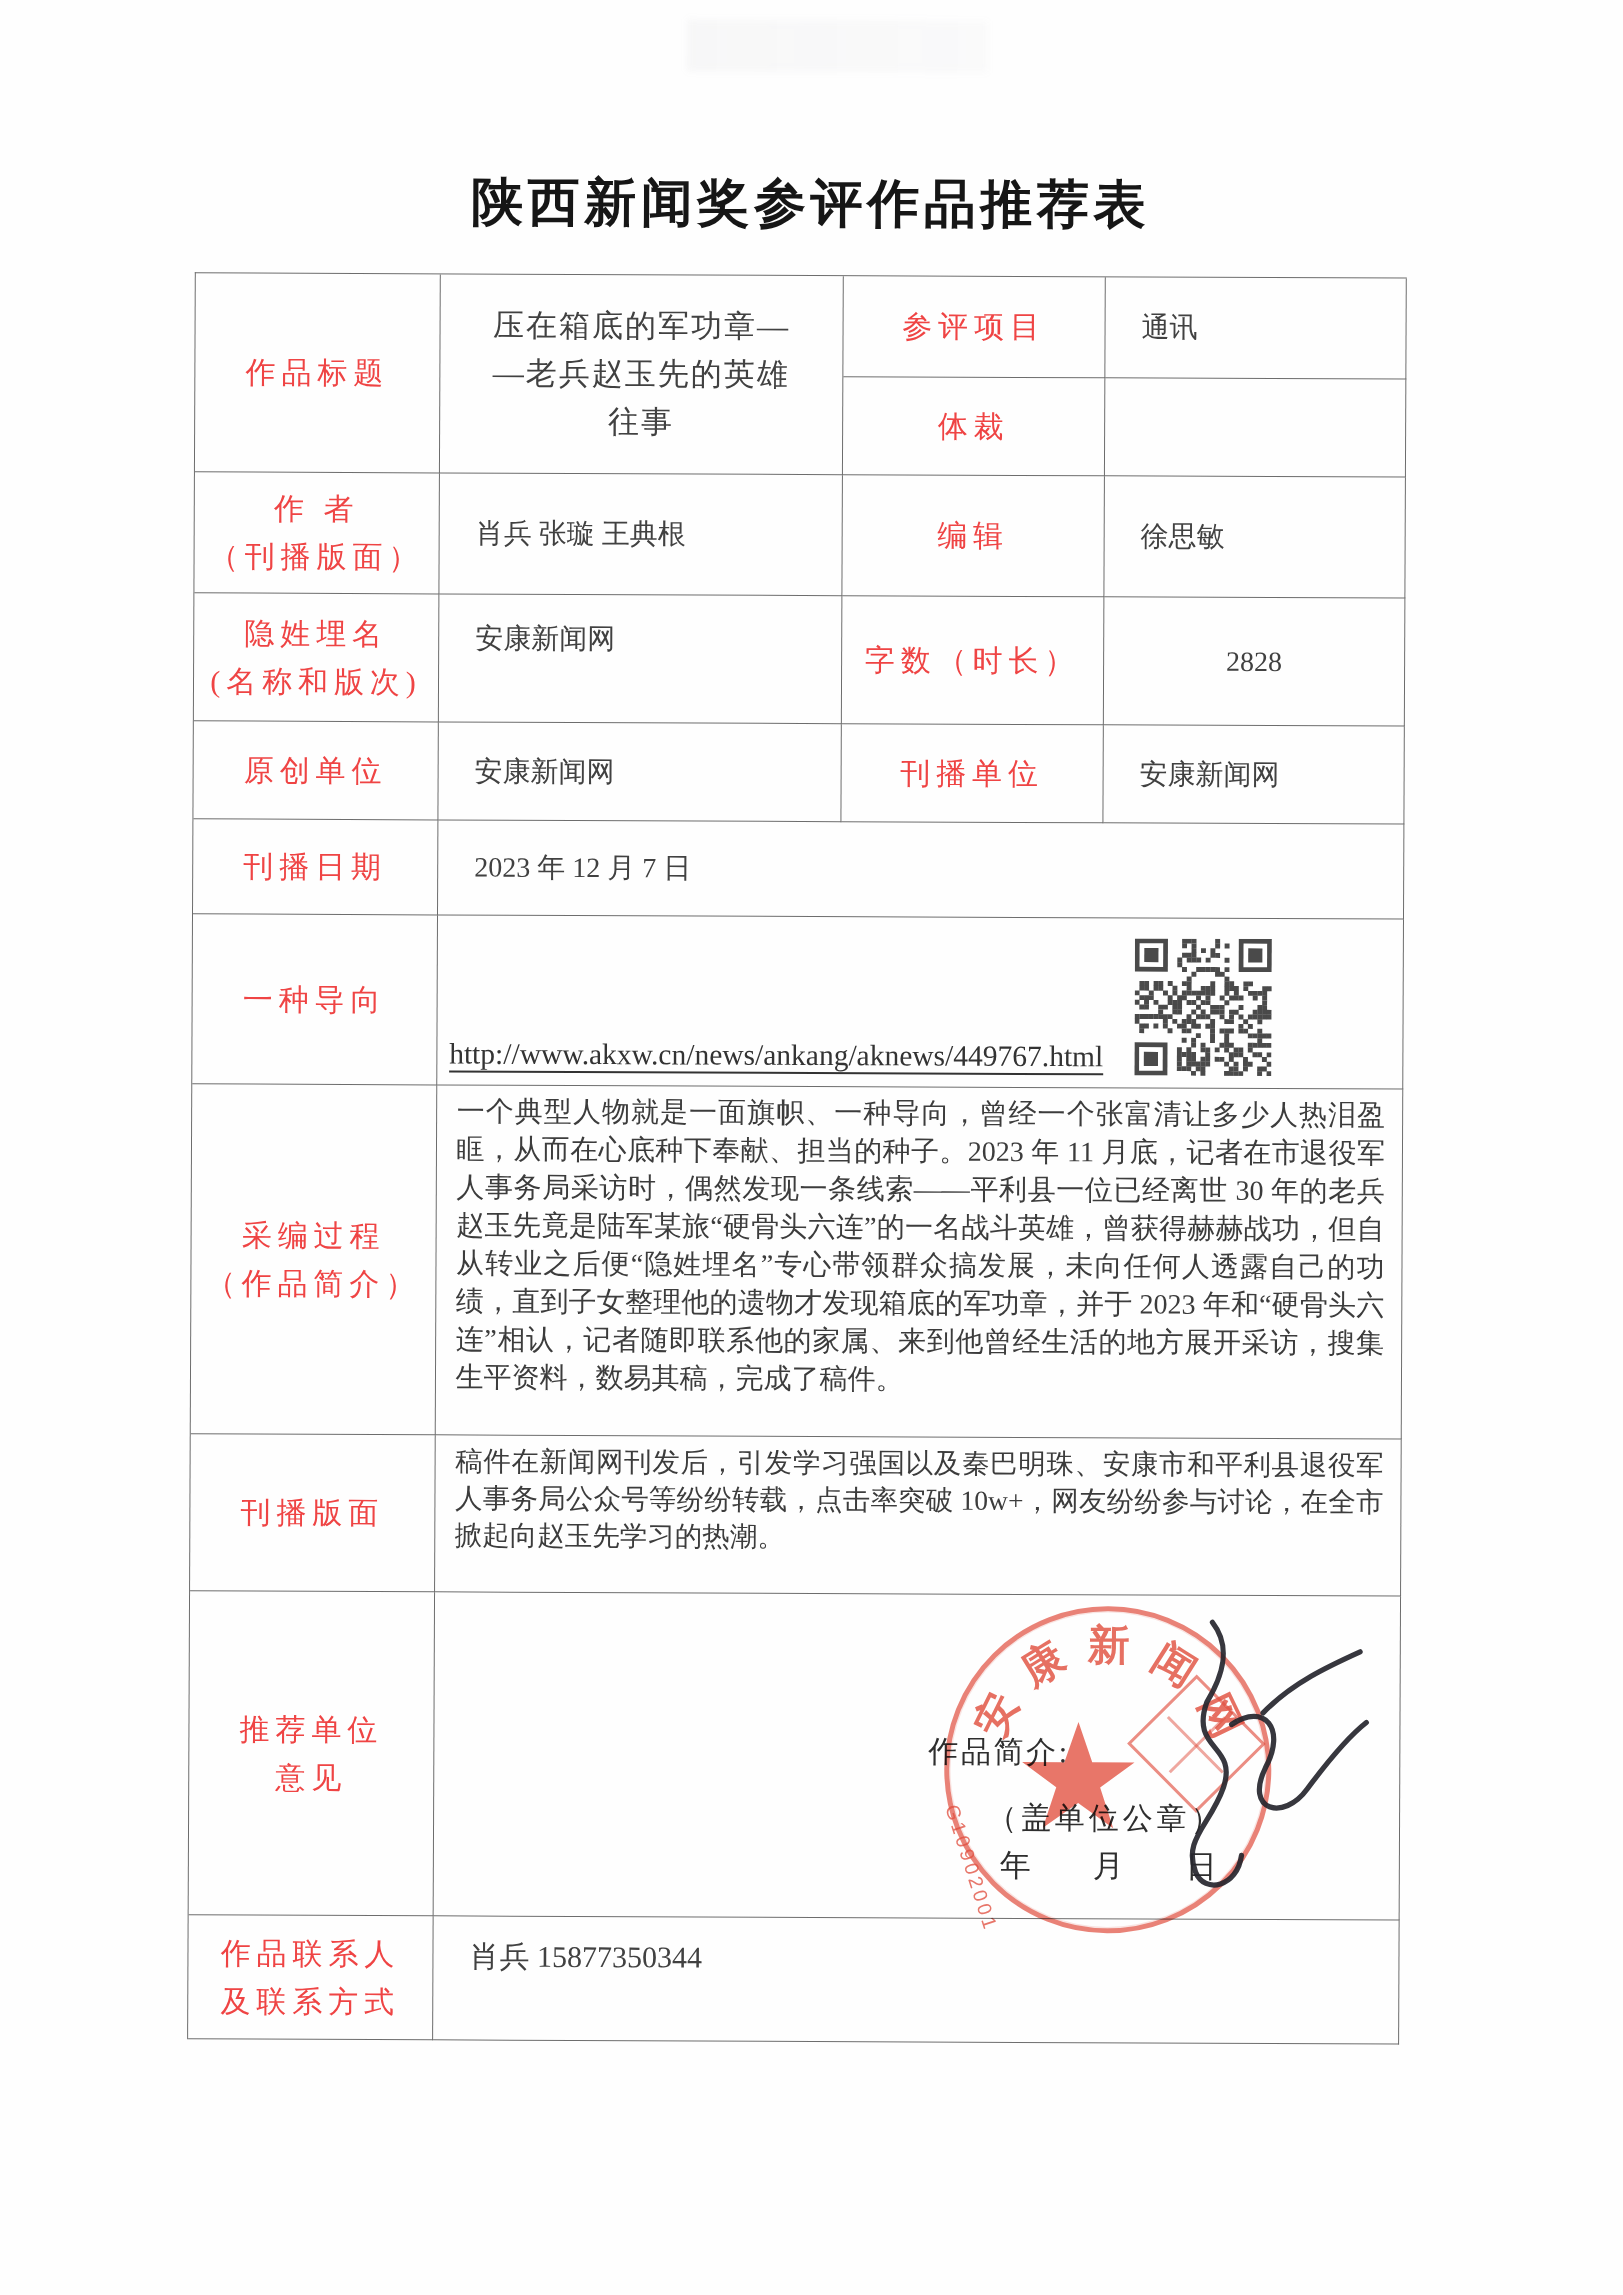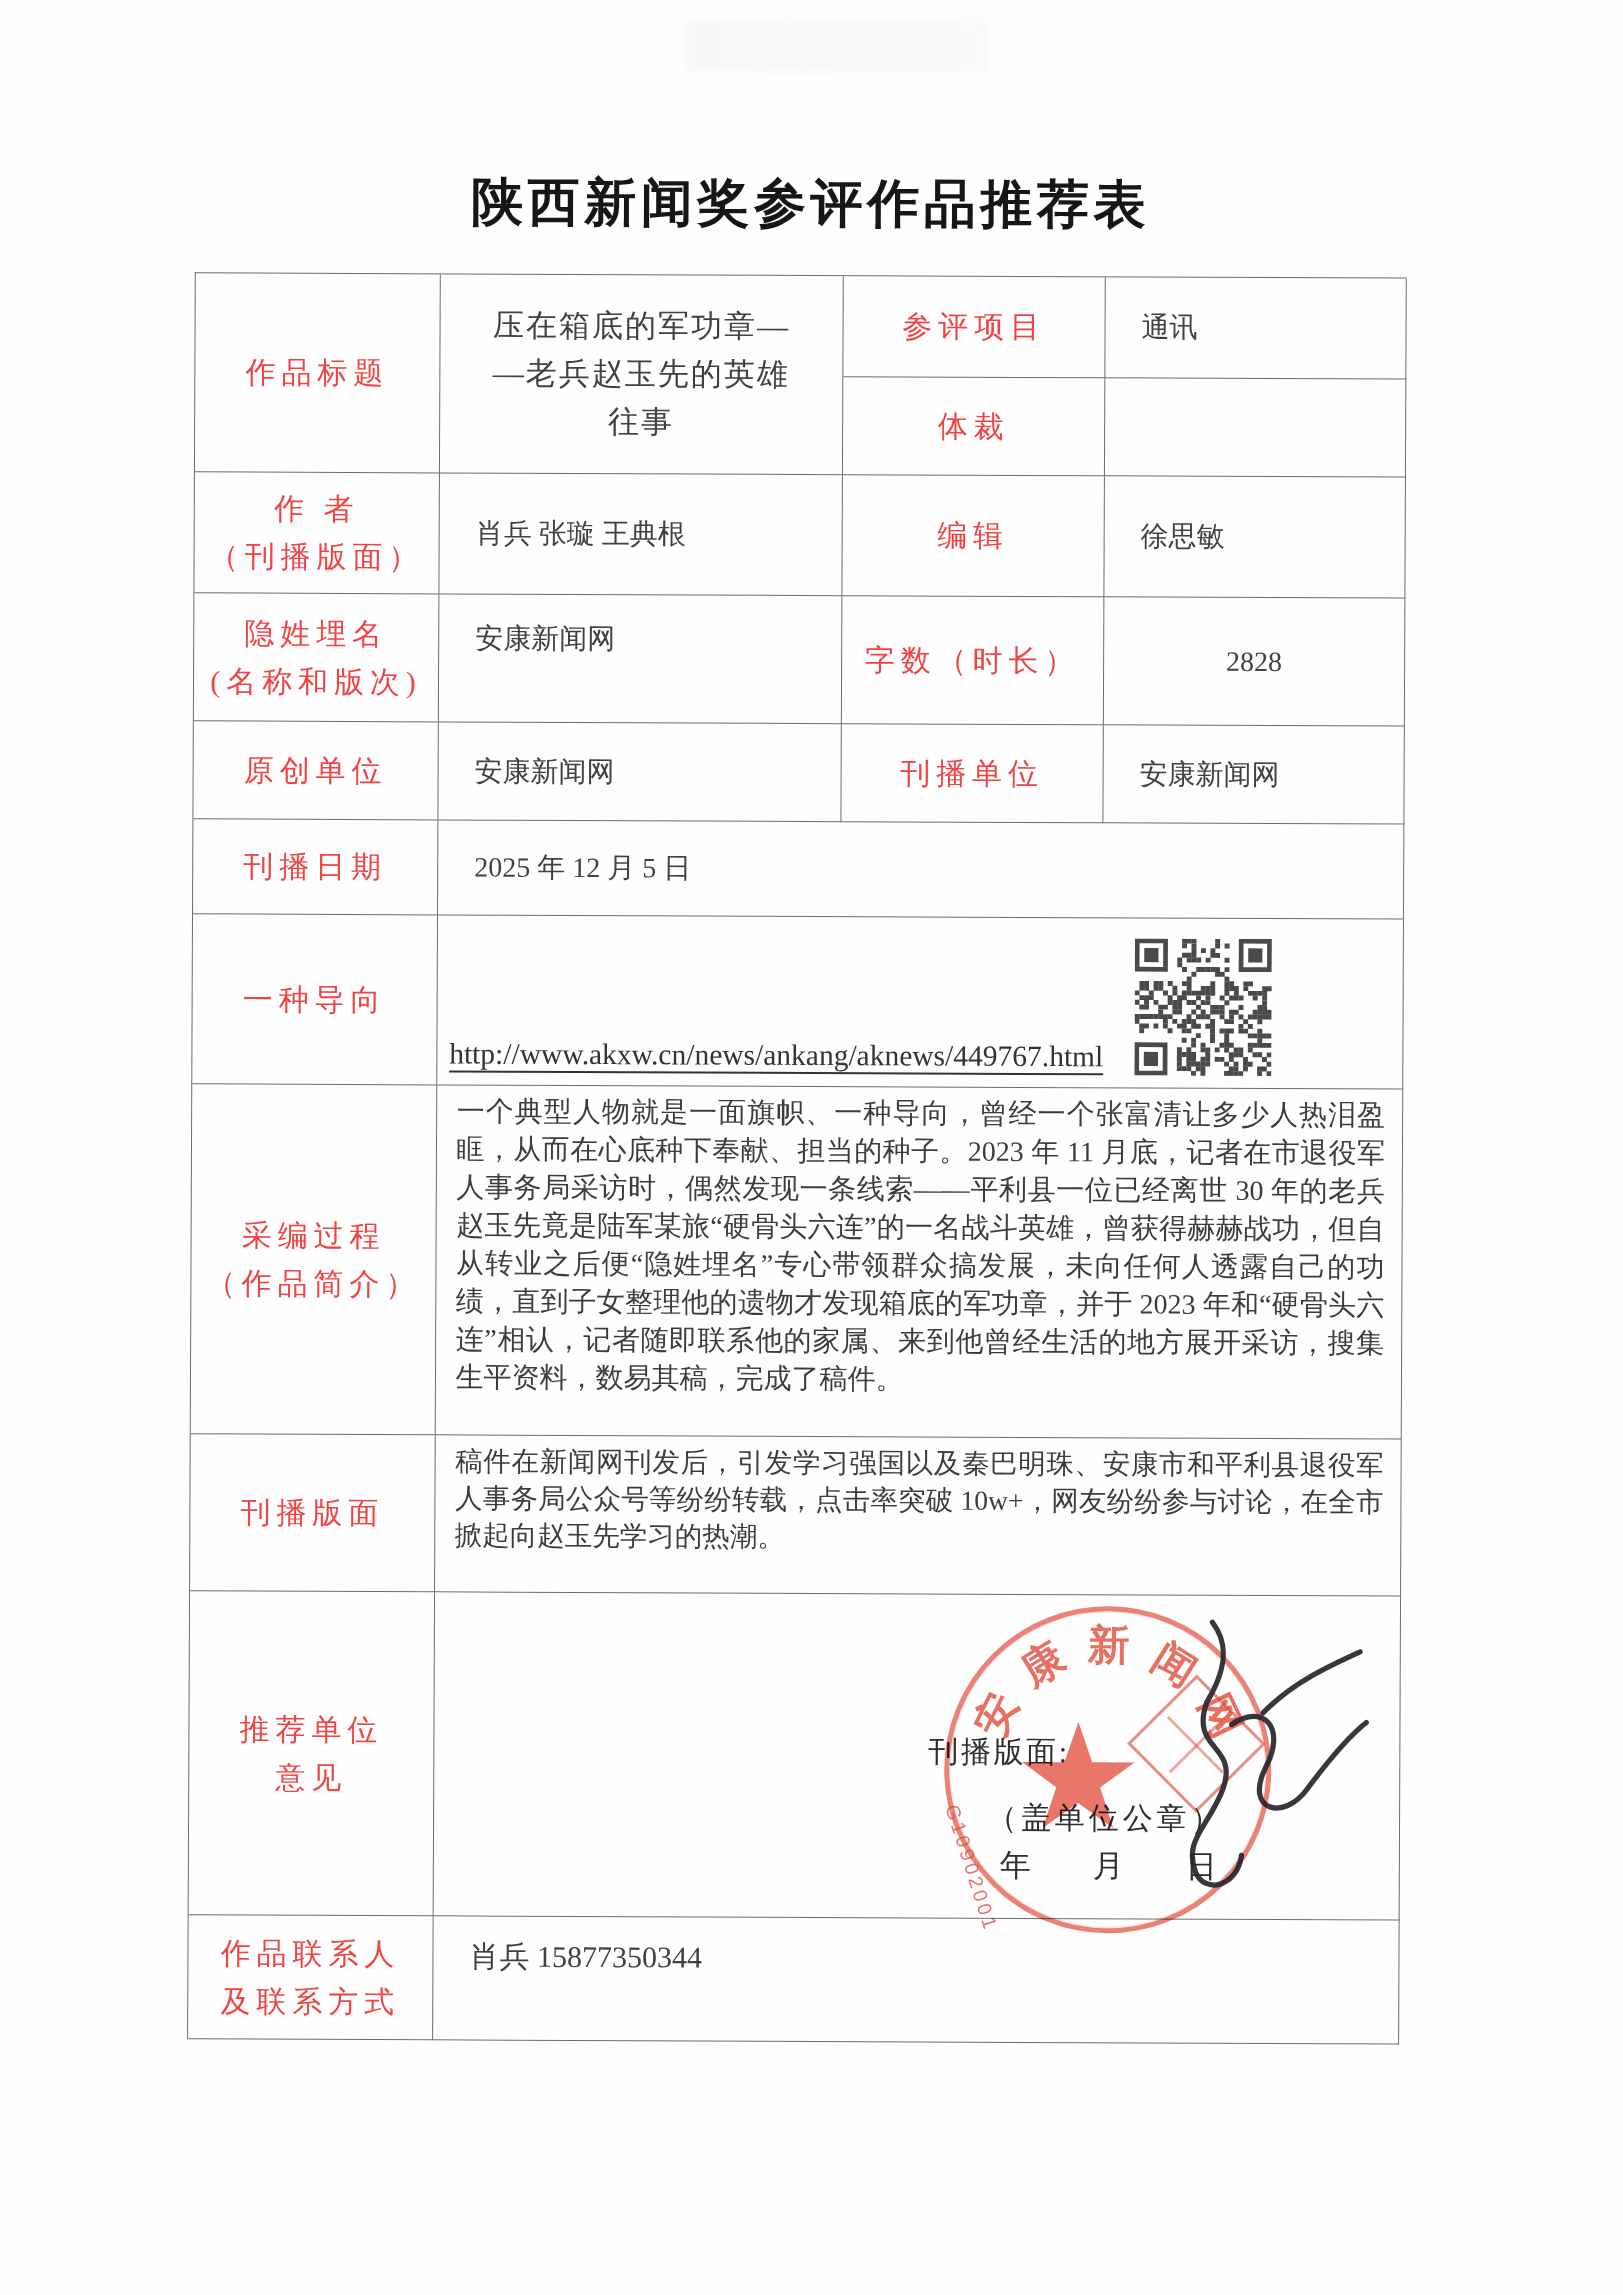--- a/index.html
+++ b/index.html
@@ -190,21 +190,21 @@
         <span class="lab">刊播单位</span>
       </div>
     <div class="cell a-pu-v left">
         <span class="val">安康新闻网</span>
       </div>
 
     <div class="cell a-pd-l">
         <span class="lab">刊播日期</span>
       </div>
     <div class="cell a-pd-v left">
-        <span class="val">2025 年 12 月 5 日</span>
+        <span class="val">2023 年 12 月 7 日</span>
       </div>
 
     <div class="cell a-ur-l">
         <span class="lab">一种导向</span>
       </div>
     <div class="cell a-ur-v url-cell">
       <span class="url-link">http://www.akxw.cn/news/ankang/aknews/449767.html</span>
       <svg class="qr" viewBox="0 0 210 210">
           <rect x="72.41379310344827" y="0" width="7.541379310344827" height="7.541379310344827" fill="#4a4a4a"></rect>
           <rect x="79.6551724137931" y="0" width="7.541379310344827" height="7.541379310344827" fill="#4a4a4a"></rect>
@@ -495,21 +495,21 @@
     <div class="cell a-ef-l">
         <span class="lab">刊播版面</span>
       </div>
     <div class="cell a-ef-v para" style="font-size:27.5px;line-height:37px;">稿件在新闻网刊发后，引发学习强国以及秦巴明珠、安康市和平利县退役军人事务局公众号等纷纷转载，点击率突破 10w+，网友纷纷参与讨论，在全市掀起向赵玉先学习的热潮。</div>
 
     <div class="cell a-re-l">
         <span class="lab">推荐单位
 意见</span>
       </div>
     <div class="cell a-re-v re-cell">
-      <span class="sign-label">刊播版面:</span>
+      <span class="sign-label">作品简介:</span>
       <span class="seal-note">（盖单位公章）</span>
       <span class="date-line">年        月        日</span>
 
       <div class="stamp">
         <div class="stamp-ring"></div>
         <span class="stamp-char" style="left:52px;top:109px;transform:translate(-50%,-50%) rotate(-64deg);">安</span>
         <span class="stamp-char" style="left:98px;top:58px;transform:translate(-50%,-50%) rotate(-32deg);">康</span>
         <span class="stamp-char" style="left:164px;top:39px;transform:translate(-50%,-50%);">新</span>
         <span class="stamp-char" style="left:230px;top:58px;transform:translate(-50%,-50%) rotate(32deg);">闻</span>
         <span class="stamp-char" style="left:276px;top:109px;transform:translate(-50%,-50%) rotate(64deg);">网</span>

